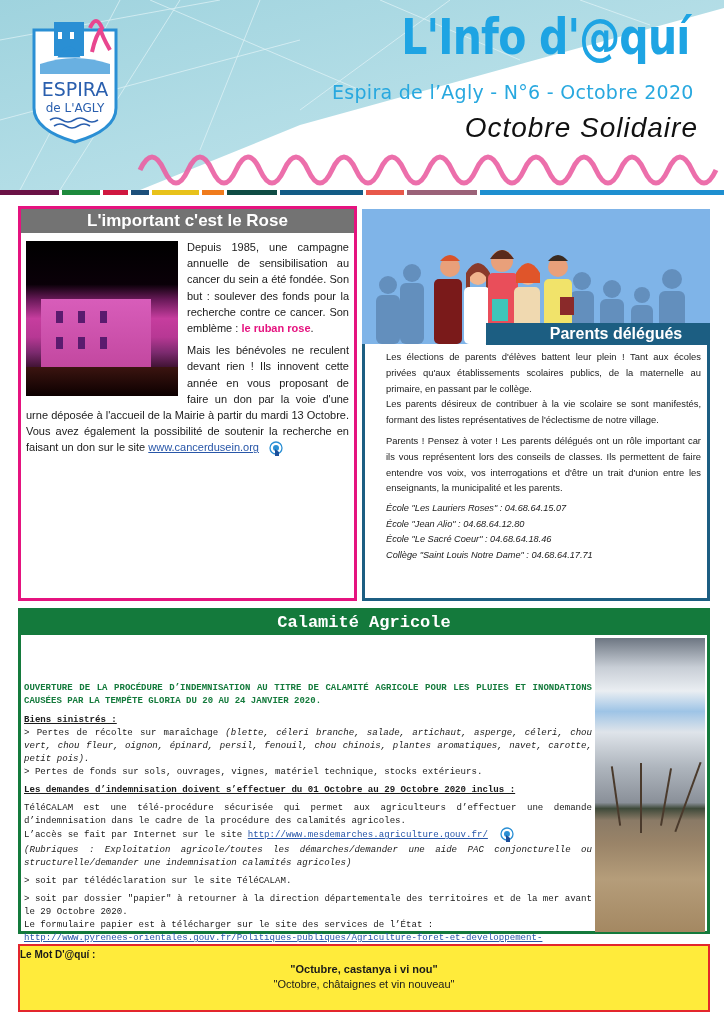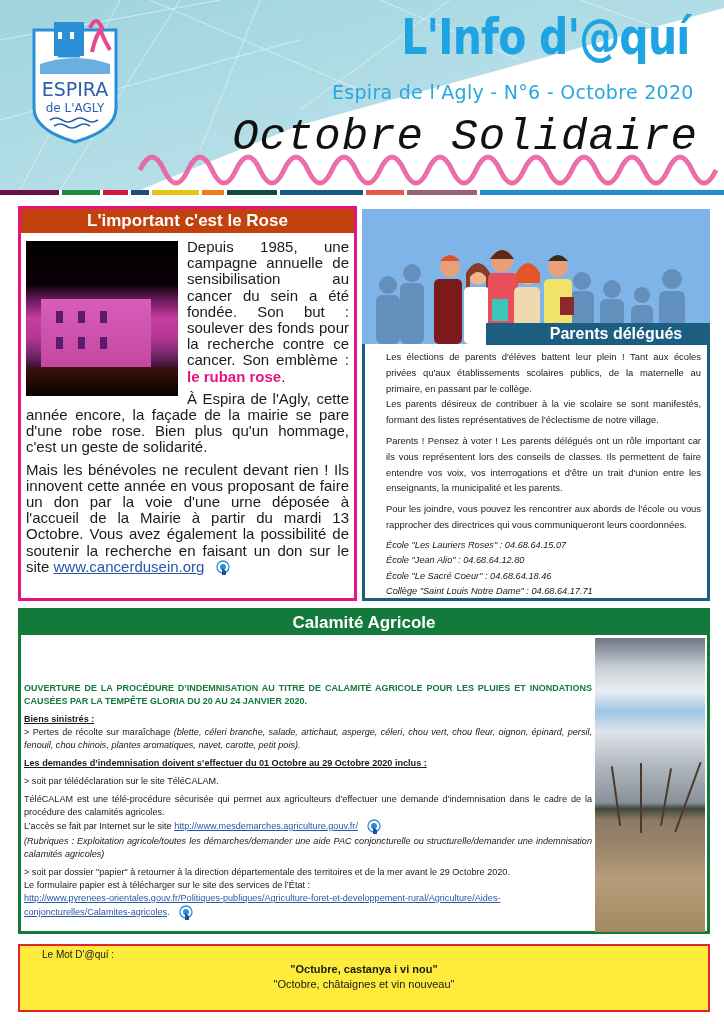--- a/index.html
+++ b/index.html
@@ -5,60 +5,60 @@
   * { box-sizing: border-box; margin: 0; padding: 0; }
   html, body { width: 724px; height: 1024px; background: #ffffff; overflow: hidden; }
   body { font-family: "Liberation Sans", sans-serif; color: #1a1a1a; position: relative; }
 
   
   .header { position: absolute; left: 0; top: 0; width: 724px; height: 195px; overflow: hidden; background: #ffffff; }
   .header-bg { position: absolute; left: 0; top: 0; width: 724px; height: 195px; }
   .logo { position: absolute; left: 30px; top: 12px; width: 90px; height: 132px; }
   .title { position: absolute; right: 34px; top: 8px; font-family: "DejaVu Sans", sans-serif; font-weight: bold; font-size: 50px; letter-spacing: -1px; color: #1ea4e3; transform: scaleX(0.82); transform-origin: right top; }
   .subtitle { position: absolute; right: 30px; top: 80px; font-family: "DejaVu Sans", sans-serif; font-size: 20px; color: #28a8df; letter-spacing: 0.3px; transform: scaleX(0.95); transform-origin: right top; }
-  .script-title { position: absolute; right: 26px; top: 112px; font-family: Liberation Mono, monospace; font-style: italic; font-size: 44px; color: #111; letter-spacing: 1px; }
+  .script-title { position: absolute; right: 26px; top: 112px; font-family: Liberation Sans, sans-serif; font-style: italic; font-size: 28px; color: #111; letter-spacing: 1px; }
   .ribbon-wave { position: absolute; left: 0; top: 140px; width: 724px; height: 50px; }
   .color-strip { position: absolute; left: 0; top: 190px; width: 724px; height: 5px; display: flex; gap: 3px; }
   .color-strip span { height: 5px; display: block; }
 
   
   .rose-box { position: absolute; left: 18px; top: 206px; width: 339px; height: 395px; border: 3px solid #e5137f; }
-  .rose-head { background: #c2410c; color: #fff; text-align: center; font-weight: bold; font-size: 17px; height: 24px; line-height: 23px; }
-  .rose-body { padding: 6px 5px 0 5px; font-size: 15px; line-height: 16.2px; text-align: justify; }
+  .rose-head { background: #737373; color: #fff; text-align: center; font-weight: bold; font-size: 17px; height: 24px; line-height: 23px; }
+  .rose-body { padding: 6px 5px 0 5px; font-size: 11px; line-height: 16.2px; text-align: justify; }
   .rose-photo { float: left; width: 152px; height: 155px; margin: 2px 9px 4px 0; background: linear-gradient(180deg, #000 0%, #0a0008 28%, #6a1a5a 38%, #c63d9e 50%, #b73894 62%, #7b2a6e 72%, #2a0a1e 85%, #120008 100%); position: relative; overflow: hidden; }
   .rose-photo .bldg { position: absolute; left: 15px; top: 58px; width: 110px; height: 70px; background: linear-gradient(180deg,#d85dba,#c2479f); }
   .rose-photo .win { position: absolute; width: 7px; height: 12px; background: #5a1b6e; }
   .rose-photo .ground { position: absolute; left: 0; top: 126px; width: 152px; height: 29px; background: linear-gradient(180deg,#3b1410,#0c0000); }
   .rose-body p { margin-bottom: 6px; }
   .pink { color: #e5137f; font-weight: bold; }
   .link { color: #2856a8; text-decoration: underline; }
   .tap-icon { display: inline-block; width: 16px; height: 16px; vertical-align: middle; margin-left: 6px; }
 
   
   .parents-box { position: absolute; left: 362px; top: 209px; width: 348px; height: 392px; }
   .parents-img { position: absolute; left: 0; top: 0; width: 348px; height: 135px; background: #7fb4e8; overflow: hidden; }
   .parents-head { position: absolute; left: 124px; top: 114px; width: 224px; height: 22px; background: #1c5e82; color: #fff; font-weight: bold; font-size: 16px; text-align: center; line-height: 22px; padding-left: 36px; }
   .parents-body { position: absolute; left: 0; top: 135px; width: 348px; height: 257px; border: 3px solid #1c5e82; border-top: none; padding: 5px 6px 0 21px; font-size: 9.4px; line-height: 15.8px; text-align: justify; }
   .parents-body p { margin-bottom: 5px; }
   .contacts { font-style: italic; font-size: 9.2px; line-height: 15.5px; text-align: left; }
 
   
-  .cal-box { position: absolute; left: 18px; top: 608px; width: 692px; height: 326px; border: 3px solid #147a3c; }
+  .cal-box { position: absolute; left: 18px; top: 608px; width: 692px; height: 326px; border: 3px solid #147a3c; font-family: Liberation Mono, monospace; }
   .cal-head { background: #147a3c; color: #fff; text-align: center; font-weight: bold; font-size: 17px; height: 24px; line-height: 24px; }
   .cal-body { position: absolute; left: 3px; top: 28px; width: 568px; font-size: 9.1px; line-height: 13px; text-align: justify; margin-top: 43px; }
   .cal-body p { margin-bottom: 5px; }
   .cal-lead { color: #147a3c; font-weight: bold; font-size: 9px; }
   .ul-bold { font-weight: bold; text-decoration: underline; }
   .cal-photo { position: absolute; right: 2px; top: 27px; width: 110px; height: 294px; overflow: hidden;
     background: linear-gradient(180deg, #6d7682 0%, #c8ced6 10%, #eaeef2 18%, #9ec4e6 25%, #dfe4ea 32%, #aeb5bd 44%, #8a9099 56%, #3f4a3a 58%, #8a7a66 62%, #9a8468 70%, #b59d7a 82%, #a48862 100%); }
   .vine { position: absolute; width: 2px; background: #4a3a2c; }
 
   
   .mot-box { position: absolute; left: 18px; top: 944px; width: 692px; height: 68px; border: 2px solid #e3262d; background: #ffeb3b; }
-  .mot-label { position: absolute; left: 22px; top: 3px; font-weight: normal; font-size: 10px; }
+  .mot-label { position: absolute; left: 0; top: 3px; font-weight: bold; font-size: 10px; }
   .mot-quote { position: absolute; left: 0; width: 100%; top: 17px; text-align: center; font-weight: bold; font-size: 11px; }
   .mot-trans { position: absolute; left: 0; width: 100%; top: 32px; text-align: center; font-size: 11px; }
 </style>
 </head>
 <body>
 
 <div class="header">
   <svg class="header-bg" viewBox="0 0 724 195" preserveAspectRatio="none">
     <defs>
       <linearGradient id="hbg" x1="0" y1="0" x2="1" y2="1">
@@ -124,21 +124,20 @@
       <div class="bldg"></div>
       <div class="win" style="left:30px;top:70px"></div>
         <div class="win" style="left:52px;top:70px"></div>
         <div class="win" style="left:74px;top:70px"></div>
       <div class="win" style="left:30px;top:96px"></div>
         <div class="win" style="left:52px;top:96px"></div>
         <div class="win" style="left:74px;top:96px"></div>
       <div class="ground"></div>
     </div>
     <p><span>Depuis 1985, une campagne annuelle de sensibilisation au cancer du sein a été fondée. Son but : soulever des fonds pour la recherche contre ce cancer. Son emblème : </span><span class="pink">le ruban rose</span><span>.</span></p>
-    <p>À Espira de l'Agly, cette année encore, la façade de la mairie se pare d'une robe rose. Bien plus qu'un hommage, c'est un geste de solidarité.</p>
     <p><span>Mais les bénévoles ne reculent devant rien ! Ils innovent cette année en vous proposant de faire un don par la voie d'une urne déposée à l'accueil de la Mairie à partir du mardi 13 Octobre. Vous avez également la possibilité de soutenir la recherche en faisant un don sur le site </span><a class="link">www.cancerdusein.org</a>
       <svg class="tap-icon" viewBox="0 0 16 16">
           <circle cx="8" cy="7" r="6" fill="none" stroke="#2a8fd4" stroke-width="1.3"></circle>
           <circle cx="8" cy="7" r="3" fill="#2a8fd4"></circle>
           <path d="M7,8 L7,15 L11,15 L11,11 Z" fill="#1d4f9a"></path>
         </svg>
     </p>
   </div>
 </div>
 
@@ -174,50 +173,50 @@
       <rect x="152" y="78" width="26" height="57" rx="5" fill="#f0d9b0"></rect>
     <circle cx="196" cy="58" r="10" fill="#e9a07a"></circle>
       <path d="M186,52 q10,-12 20,0" fill="#3a2a20"></path>
       <rect x="182" y="70" width="28" height="65" rx="5" fill="#f1e36a"></rect>
       <rect x="198" y="88" width="14" height="18" fill="#8a2a2a"></rect>
   </svg>
   <div class="parents-head">Parents délégués</div>
   <div class="parents-body">
     <p><span>Les élections de parents d'élèves battent leur plein ! Tant aux écoles privées qu'aux établissements scolaires publics, de la maternelle au primaire, en passant par le collège.</span><br><span>Les parents désireux de contribuer  à la vie scolaire se sont manifestés, formant des listes représentatives de l'éclectisme de notre village.</span></p>
     <p>Parents ! Pensez à voter ! Les parents délégués ont un rôle important car ils vous représentent lors des conseils de classes. Ils permettent de faire entendre vos voix, vos interrogations et d'être un trait d'union entre les enseignants, la municipalité et les parents.</p>
-    <p>Pour les joindre, vous pouvez les rencontrer aux abords de l'école ou vous rapprocher des directrices qui vous communiqueront leurs coordonnées.</p>
     <div class="contacts">
       <div>École "Les Lauriers Roses" : 04.68.64.15.07</div>
       <div>École "Jean Alio"  : 04.68.64.12.80</div>
       <div>École "Le Sacré Coeur" : 04.68.64.18.46</div>
       <div>Collège "Saint Louis Notre Dame" : 04.68.64.17.71</div>
     </div>
   </div>
 </div>
 
 <div class="cal-box">
   <div class="cal-head">Calamité Agricole</div>
   <div class="cal-body">
     <p class="cal-lead">OUVERTURE DE LA PROCÉDURE D’INDEMNISATION AU TITRE DE CALAMITÉ AGRICOLE POUR LES PLUIES ET INONDATIONS CAUSÉES PAR LA TEMPÊTE GLORIA DU 20 AU 24 JANVIER 2020.</p>
     <p>
       <span class="ul-bold">Biens sinistrés :</span><br>
       <span>&gt; Pertes de récolte sur maraîchage </span><i>(blette, céleri branche, salade, artichaut, asperge, céleri, chou vert, chou fleur, oignon, épinard, persil, fenouil, chou chinois, plantes aromatiques, navet, carotte, petit pois).</i><br>
+      <span>&gt; Pertes de fonds sur sols, ouvrages, vignes, matériel technique, stocks extérieurs.</span>
     </p>
     <p class="ul-bold">Les demandes d’indemnisation doivent s’effectuer du 01 Octobre au 29 Octobre 2020 inclus :</p>
-    <p>&gt; soit par télédéclaration sur le site TéléCALAM.</p>
     <p>
       <span>TéléCALAM est une télé-procédure sécurisée qui permet aux agriculteurs d’effectuer une demande d’indemnisation dans le cadre de la procédure des calamités agricoles.</span><br>
       <span>L’accès se fait par Internet sur le site </span><a class="link">http://www.mesdemarches.agriculture.gouv.fr/</a>
       <svg class="tap-icon" viewBox="0 0 16 16">
           <circle cx="8" cy="7" r="6" fill="none" stroke="#2a8fd4" stroke-width="1.3"></circle>
           <circle cx="8" cy="7" r="3" fill="#2a8fd4"></circle>
           <path d="M7,8 L7,15 L11,15 L11,11 Z" fill="#1d4f9a"></path>
         </svg><br>
       <i>(Rubriques : Exploitation agricole/toutes les démarches/demander une aide PAC conjoncturelle ou structurelle/demander une indemnisation calamités agricoles)</i>
     </p>
+    <p>&gt; soit par télédéclaration sur le site TéléCALAM.</p>
     <p>
       <span>&gt; soit par dossier "papier" à retourner à la direction départementale des territoires et de la mer avant le 29 Octobre 2020.</span><br>
       <span>Le formulaire papier est à télécharger sur le site des services de l’État :</span><br>
       <a class="link">http://www.pyrenees-orientales.gouv.fr/Politiques-publiques/Agriculture-foret-et-developpement-rural/Agriculture/Aides-conjoncturelles/Calamites-agricoles</a><span>.</span>
       <svg class="tap-icon" viewBox="0 0 16 16">
           <circle cx="8" cy="7" r="6" fill="none" stroke="#2a8fd4" stroke-width="1.3"></circle>
           <circle cx="8" cy="7" r="3" fill="#2a8fd4"></circle>
           <path d="M7,8 L7,15 L11,15 L11,11 Z" fill="#1d4f9a"></path>
         </svg>
     </p>

